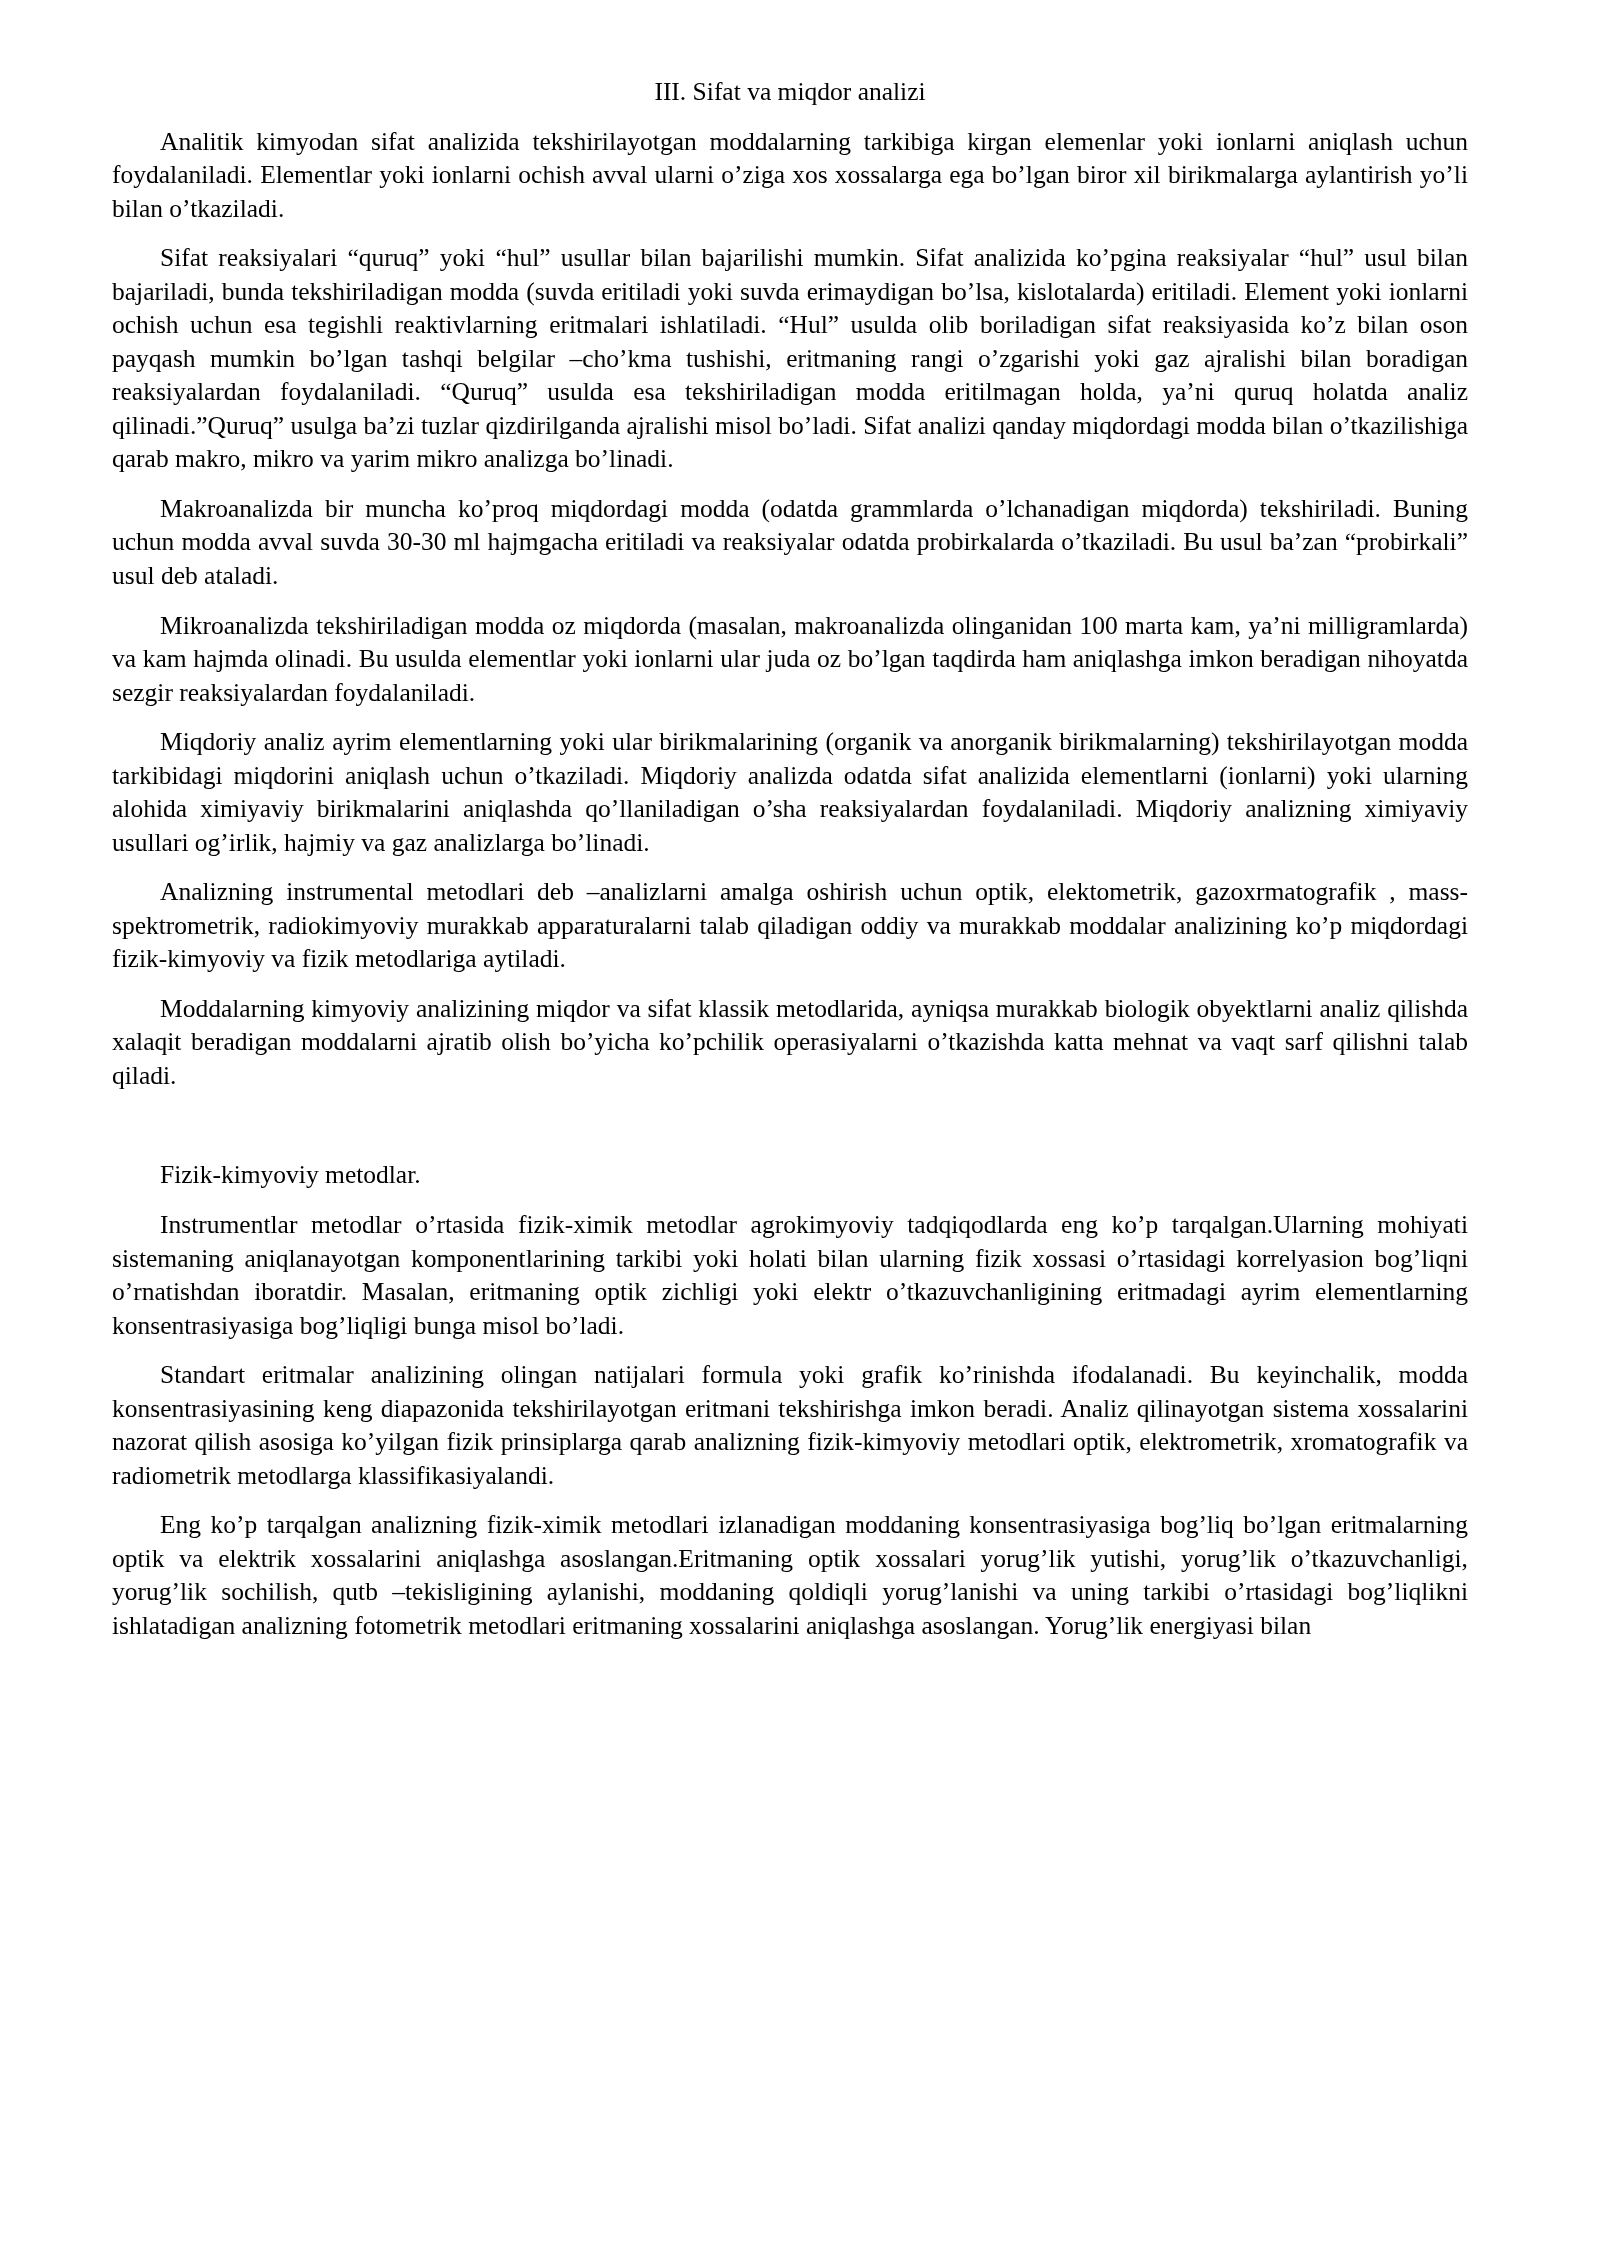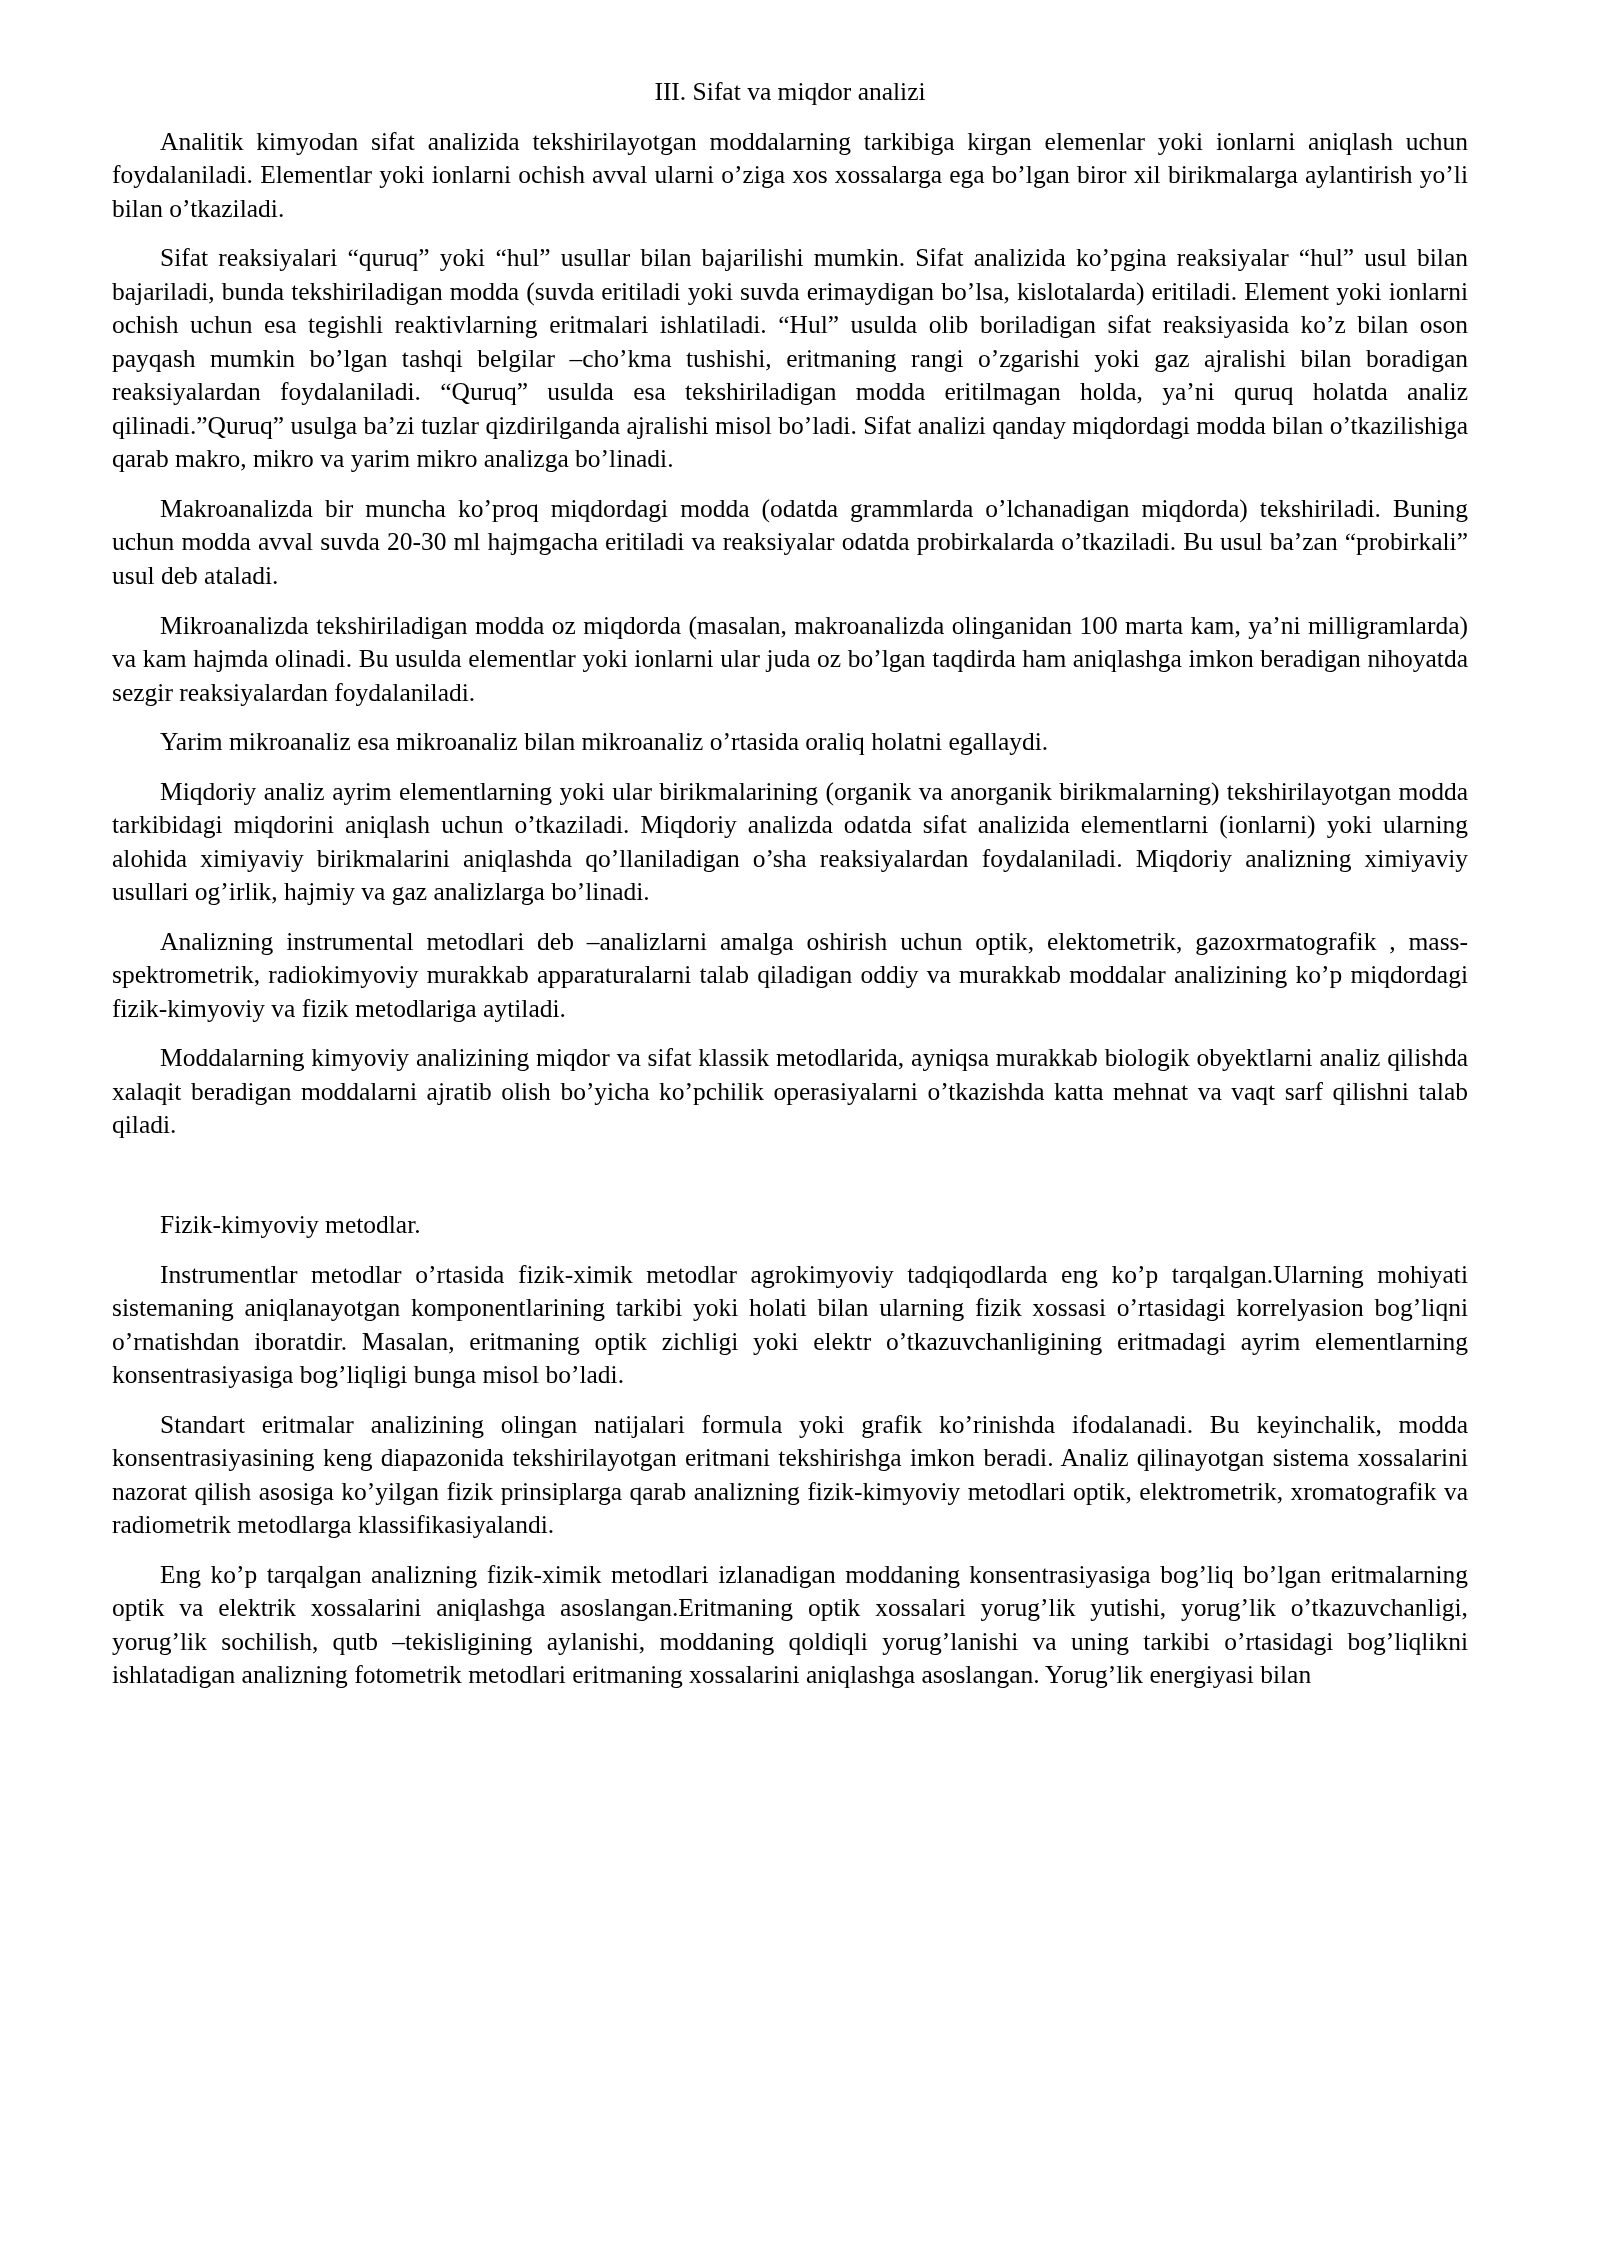--- a/index.html
+++ b/index.html
@@ -39,23 +39,22 @@
   }
 </style>
 </head>
 <body>
 
 <div class="page">
   <div class="doc-title">III. Sifat va miqdor analizi</div>
 
   <p class="para">Analitik kimyodan sifat analizida tekshirilayotgan moddalarning tarkibiga kirgan elemenlar yoki ionlarni aniqlash uchun foydalaniladi. Elementlar yoki ionlarni ochish avval ularni o’ziga xos xossalarga ega bo’lgan biror xil birikmalarga aylantirish yo’li bilan o’tkaziladi.</p>
   <p class="para">Sifat reaksiyalari “quruq” yoki “hul” usullar bilan bajarilishi mumkin. Sifat analizida ko’pgina reaksiyalar “hul” usul bilan bajariladi, bunda tekshiriladigan modda (suvda eritiladi yoki suvda erimaydigan bo’lsa, kislotalarda) eritiladi. Element yoki ionlarni ochish uchun esa tegishli reaktivlarning eritmalari ishlatiladi. “Hul” usulda olib boriladigan sifat reaksiyasida ko’z bilan oson payqash mumkin bo’lgan tashqi belgilar –cho’kma tushishi, eritmaning rangi o’zgarishi yoki gaz ajralishi bilan boradigan reaksiyalardan foydalaniladi. “Quruq” usulda esa tekshiriladigan modda eritilmagan holda, ya’ni quruq holatda analiz qilinadi.”Quruq” usulga ba’zi tuzlar qizdirilganda ajralishi misol bo’ladi. Sifat analizi qanday miqdordagi modda bilan o’tkazilishiga qarab makro, mikro va yarim mikro analizga bo’linadi.</p>
-  <p class="para">Makroanalizda bir muncha ko’proq miqdordagi modda (odatda grammlarda o’lchanadigan miqdorda) tekshiriladi. Buning uchun modda avval suvda 20-30 ml hajmgacha eritiladi va reaksiyalar odatda probirkalarda o’tkaziladi. Bu usul ba’zan “probirkali” usul deb ataladi.</p>
+  <p class="para">Makroanalizda bir muncha ko’proq miqdordagi modda (odatda grammlarda o’lchanadigan miqdorda) tekshiriladi. Buning uchun modda avval suvda 30-30 ml hajmgacha eritiladi va reaksiyalar odatda probirkalarda o’tkaziladi. Bu usul ba’zan “probirkali” usul deb ataladi.</p>
   <p class="para">Mikroanalizda tekshiriladigan modda oz miqdorda (masalan, makroanalizda olinganidan 100 marta kam, ya’ni milligramlarda) va kam hajmda olinadi. Bu usulda elementlar yoki ionlarni ular juda oz bo’lgan taqdirda ham aniqlashga imkon beradigan nihoyatda sezgir reaksiyalardan foydalaniladi.</p>
-  <p class="para">Yarim mikroanaliz esa mikroanaliz bilan mikroanaliz o’rtasida oraliq holatni egallaydi.</p>
   <p class="para">Miqdoriy analiz ayrim elementlarning yoki ular birikmalarining (organik va anorganik birikmalarning) tekshirilayotgan modda tarkibidagi miqdorini aniqlash uchun o’tkaziladi. Miqdoriy analizda odatda sifat analizida elementlarni (ionlarni) yoki ularning alohida ximiyaviy birikmalarini aniqlashda qo’llaniladigan o’sha reaksiyalardan foydalaniladi. Miqdoriy analizning ximiyaviy usullari og’irlik, hajmiy va gaz analizlarga bo’linadi.</p>
   <p class="para">Analizning instrumental metodlari deb –analizlarni amalga oshirish uchun optik, elektometrik, gazoxrmatografik , mass-spektrometrik, radiokimyoviy murakkab apparaturalarni talab qiladigan oddiy va murakkab moddalar analizining ko’p miqdordagi fizik-kimyoviy va fizik metodlariga aytiladi.</p>
   <p class="para">Moddalarning kimyoviy analizining miqdor va sifat klassik metodlarida, ayniqsa murakkab biologik obyektlarni analiz qilishda xalaqit beradigan moddalarni ajratib olish bo’yicha ko’pchilik operasiyalarni o’tkazishda katta mehnat va vaqt sarf qilishni talab qiladi.</p>
 
   <div class="spacer"></div>
 
   <p class="para">Fizik-kimyoviy metodlar.</p>
   <p class="para">Instrumentlar metodlar o’rtasida fizik-ximik metodlar agrokimyoviy tadqiqodlarda eng ko’p tarqalgan.Ularning mohiyati sistemaning aniqlanayotgan komponentlarining tarkibi yoki holati bilan ularning fizik xossasi o’rtasidagi korrelyasion bog’liqni o’rnatishdan iboratdir. Masalan, eritmaning optik zichligi yoki elektr o’tkazuvchanligining eritmadagi ayrim elementlarning konsentrasiyasiga bog’liqligi bunga misol bo’ladi.</p>
   <p class="para">Standart eritmalar analizining olingan natijalari formula yoki grafik ko’rinishda ifodalanadi. Bu keyinchalik, modda konsentrasiyasining keng diapazonida tekshirilayotgan eritmani tekshirishga imkon beradi. Analiz qilinayotgan sistema xossalarini nazorat qilish asosiga ko’yilgan fizik prinsiplarga qarab analizning fizik-kimyoviy metodlari optik, elektrometrik, xromatografik va radiometrik metodlarga klassifikasiyalandi.</p>
   <p class="para">Eng ko’p tarqalgan analizning fizik-ximik metodlari izlanadigan moddaning konsentrasiyasiga bog’liq bo’lgan eritmalarning optik va elektrik xossalarini aniqlashga asoslangan.Eritmaning optik xossalari yorug’lik yutishi, yorug’lik o’tkazuvchanligi, yorug’lik sochilish, qutb –tekisligining aylanishi, moddaning qoldiqli yorug’lanishi va uning tarkibi o’rtasidagi bog’liqlikni ishlatadigan analizning fotometrik metodlari eritmaning xossalarini aniqlashga asoslangan. Yorug’lik energiyasi bilan</p>

